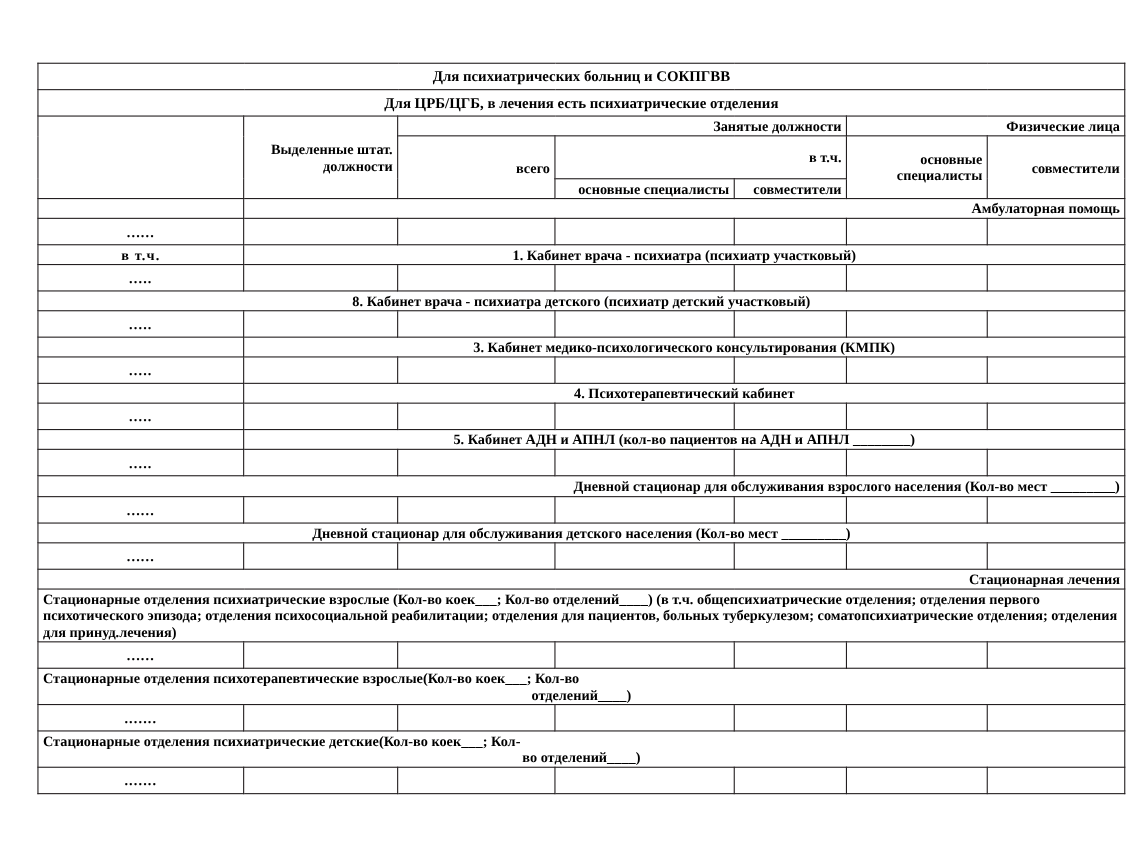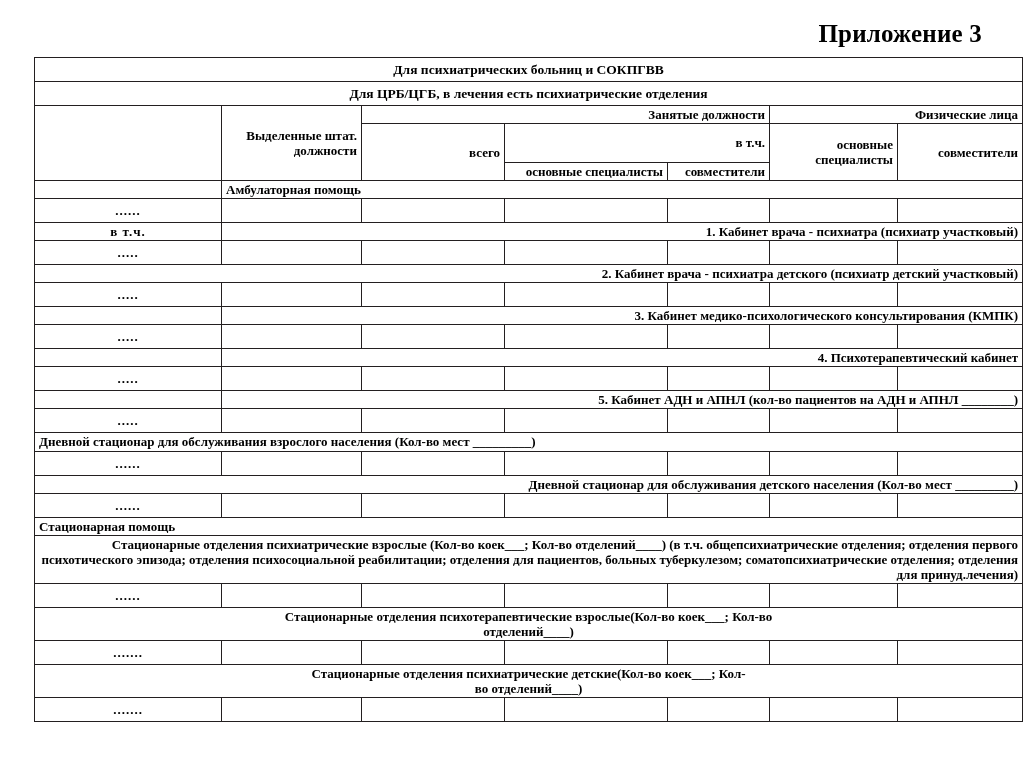--- a/index.html
+++ b/index.html
@@ -78,63 +78,62 @@
     height: 21px;
   }
   .blank-row td { height: 21px; }
   .dots {
     text-align: center;
     font-weight: bold;
     letter-spacing: 1px;
     font-size: 13px;
   }
   .sect-title {
-    text-align: right;
+    text-align: center;
     font-weight: bold;
     font-size: 13px;
     padding-right: 6px;
     white-space: nowrap;
   }
   .sect-title-center {
+    text-align: right;
+    font-weight: bold;
+    font-size: 13px;
+    white-space: nowrap;
+  }
+  .para {
     text-align: left;
-    font-weight: bold;
-    font-size: 13px;
-    white-space: nowrap;
-  }
-  .para {
-    text-align: right;
     font-weight: bold;
     font-size: 13px;
     line-height: 1.35;
     padding: 2px 6px 3px 6px;
   }
   .spread {
     font-weight: bold;
     font-size: 13px;
     line-height: 1.38;
     padding: 2px 4px 3px 4px;
     text-align: justify;
     text-align-last: center;
   }
   .spread .ln1 {
     display: flex;
-    justify-content: center;
+    justify-content: flex-start;
     align-items: baseline;
   }
   .spread .ln2 {
     text-align: right;
   }
   .nowrapx { white-space: nowrap; }
 </style>
 </head>
 <body>
 
 <div class="page">
 
-  <div class="doc-title">Приложение 3</div>
 
   <div class="tbl-wrap">
     <table class="form">
       <colgroup>
         <col class="c1">
           <col class="c2">
           <col class="c3">
           <col class="c4">
         <col class="c5">
           <col class="c6">
@@ -193,21 +192,21 @@
           <td class="dots">.....</td>
           <td></td>
           <td></td>
           <td></td>
           <td></td>
           <td></td>
           <td></td>
         </tr>
 
         <tr>
-          <td class="sect-title" colspan="7">2. Кабинет врача - психиатра детского (психиатр детский участковый)</td>
+          <td class="sect-title" colspan="7">8. Кабинет врача - психиатра детского (психиатр детский участковый)</td>
         </tr>
 
         <tr class="blank-row">
           <td class="dots">.....</td>
           <td></td>
           <td></td>
           <td></td>
           <td></td>
           <td></td>
           <td></td>
@@ -280,21 +279,21 @@
           <td class="dots">......</td>
           <td></td>
           <td></td>
           <td></td>
           <td></td>
           <td></td>
           <td></td>
         </tr>
 
         <tr>
-          <td class="sect-title-center" colspan="7">Стационарная помощь</td>
+          <td class="sect-title-center" colspan="7">Стационарная лечения</td>
         </tr>
 
         <tr>
           <td class="para" colspan="7">Стационарные отделения психиатрические взрослые (Кол-во коек___; Кол-во отделений____)  (в т.ч. общепсихиатрические отделения; отделения первого психотического эпизода; отделения психосоциальной реабилитации; отделения для пациентов, больных туберкулезом; соматопсихиатрические отделения; отделения для принуд.лечения)</td>
         </tr>
 
         <tr class="blank-row">
           <td class="dots">......</td>
           <td></td>
           <td></td>

